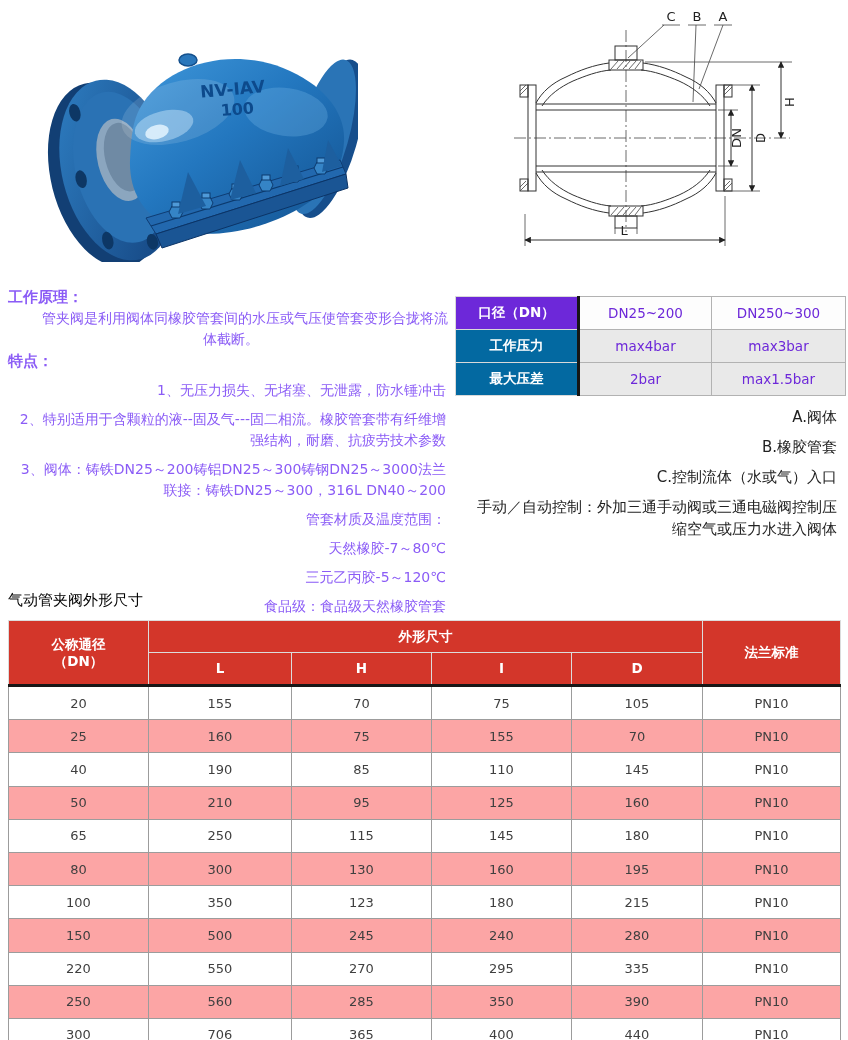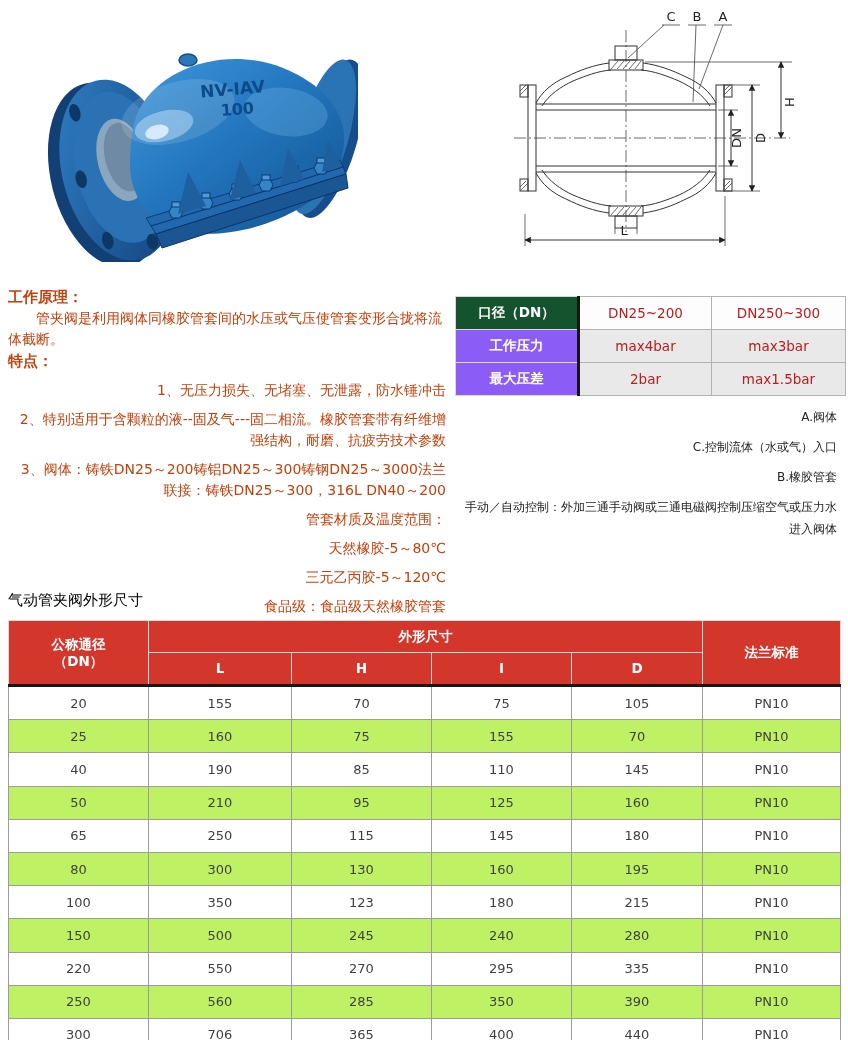--- a/index.html
+++ b/index.html
@@ -4,44 +4,44 @@
 <style>
   html,body{margin:0;padding:0;background:#ffffff;}
   body{width:848px;height:1040px;position:relative;overflow:hidden;
        font-family:"DejaVu Sans","Liberation Sans",sans-serif;color:#111;}
 
   
   .photo-wrap{position:absolute;left:28px;top:20px;width:330px;height:242px;}
   .diagram-wrap{position:absolute;left:478px;top:0px;width:332px;height:262px;}
 
   
-  .left-text{position:absolute;left:8px;top:286px;width:446px;font-size:14px;line-height:21px;color:#c2410c;}
+  .left-text{position:absolute;left:8px;top:286px;width:446px;font-size:14px;line-height:21px;color:#8b5cf6;}
   .left-text .hd{font-size:15px;font-weight:bold;line-height:22px;}
-  .left-text .body-p{text-indent:2em;margin:0;}
+  .left-text .body-p{text-indent:2em;margin:0;text-align:center;}
   .feature-line{margin:8px;text-align:right;}
 
   
   .right-panel{position:absolute;left:455px;top:296px;width:390px;}
   table.param{width:100%;border-collapse:collapse;table-layout:fixed;font-size:13.5px;}
   table.param td{height:30px;text-align:center;vertical-align:middle;
-                 border:1px solid #b2b2b2;color:#b91c1c;background:#fdfdfd;}
-  table.param td.red{background:#14532d;color:#fff;font-weight:bold;
+                 border:1px solid #b2b2b2;color:#6d28d9;background:#fdfdfd;}
+  table.param td.red{background:#6d28d9;color:#fff;font-weight:bold;
                  border:1px solid #d9d9d9;border-right:3px solid #161616;}
   table.param tr.alt td{background:#e9e9e9;}
-  table.param tr.alt td.red{background:#8b5cf6;}
-  .notes{margin-top:10px;font-size:12px;line-height:22px;color:#222;}
+  table.param tr.alt td.red{background:#0369a1;}
+  .notes{margin-top:10px;font-size:15px;line-height:22px;color:#222;}
 
   
   .dims-title{position:absolute;left:8px;top:591px;font-size:15px;font-weight:normal;color:#000;}
   table.dims{position:absolute;left:8px;top:620px;width:832px;border-collapse:collapse;
              table-layout:fixed;font-size:13px;text-align:center;}
   table.dims thead th{background:#d3362a;color:#fff;font-weight:bold;font-size:13.5px;
              height:29px;border:1px solid #dcdcdc;vertical-align:middle;line-height:17px;}
   table.dims tbody td{height:30.2px;border:1px solid #9c9c9c;background:#fff;color:#3f3f3f;}
-  table.dims tbody tr.alt td{background:#bef264;}
+  table.dims tbody tr.alt td{background:#fca5a5;}
   table.dims tbody tr:first-child td{border-top:3px solid #171717;}
   table.dims tbody tr:last-child td{border-bottom:2px solid #6b6b6b;}
 
   svg text{font-family:"DejaVu Sans","Liberation Sans",sans-serif;}
   .dline{stroke:#333;stroke-width:1;fill:none;}
   .thin{stroke:#444;stroke-width:0.8;fill:none;}
 </style>
 </head>
 <body>
 
@@ -237,21 +237,21 @@
 
 <div class="left-text">
   <div class="hd">工作原理：</div>
   <p class="body-p">管夹阀是利用阀体同橡胶管套间的水压或气压使管套变形合拢将流体截断。</p>
   <div class="hd">特点：</div>
   <div id="features-list">
       <div class="feature-line">1、无压力损失、无堵塞、无泄露，防水锤冲击</div>
       <div class="feature-line">2、特别适用于含颗粒的液--固及气---固二相流。橡胶管套带有纤维增强结构，耐磨、抗疲劳技术参数</div>
       <div class="feature-line">3、阀体：铸铁DN25～200铸铝DN25～300铸钢DN25～3000法兰联接：铸铁DN25～300，316L DN40～200</div>
       <div class="feature-line">管套材质及温度范围：</div>
-      <div class="feature-line">天然橡胶-5～80℃</div>
+      <div class="feature-line">天然橡胶-7～80℃</div>
       <div class="feature-line">三元乙丙胶-5～120℃</div>
       <div class="feature-line">食品级：食品级天然橡胶管套</div>
       <div class="feature-line">控制介质：压缩空气或压力水</div>
       <div class="feature-line">控制附件：手动-三通手动阀自动-三通电动阀</div>
     </div>
 </div>
 
 <div class="right-panel">
   <table class="param">
     <colgroup>
@@ -272,22 +272,22 @@
       </tr>
       <tr class="alt">
         <td class="red">最大压差</td>
         <td>2bar</td>
         <td>max1.5bar</td>
       </tr>
     </tbody>
   </table>
   <div class="notes" id="notes-list">
       <div class="feature-line">A.阀体</div>
+      <div class="feature-line">B.橡胶管套</div>
       <div class="feature-line">C.控制流体（水或气）入口</div>
-      <div class="feature-line">B.橡胶管套</div>
       <div class="feature-line">手动／自动控制：外加三通手动阀或三通电磁阀控制压缩空气或压力水进入阀体</div>
     </div>
 </div>
 
 <div class="dims-title">气动管夹阀外形尺寸</div>
 
 <table class="dims">
   <colgroup>
     <col style="width:140px">
       <col style="width:143px">

